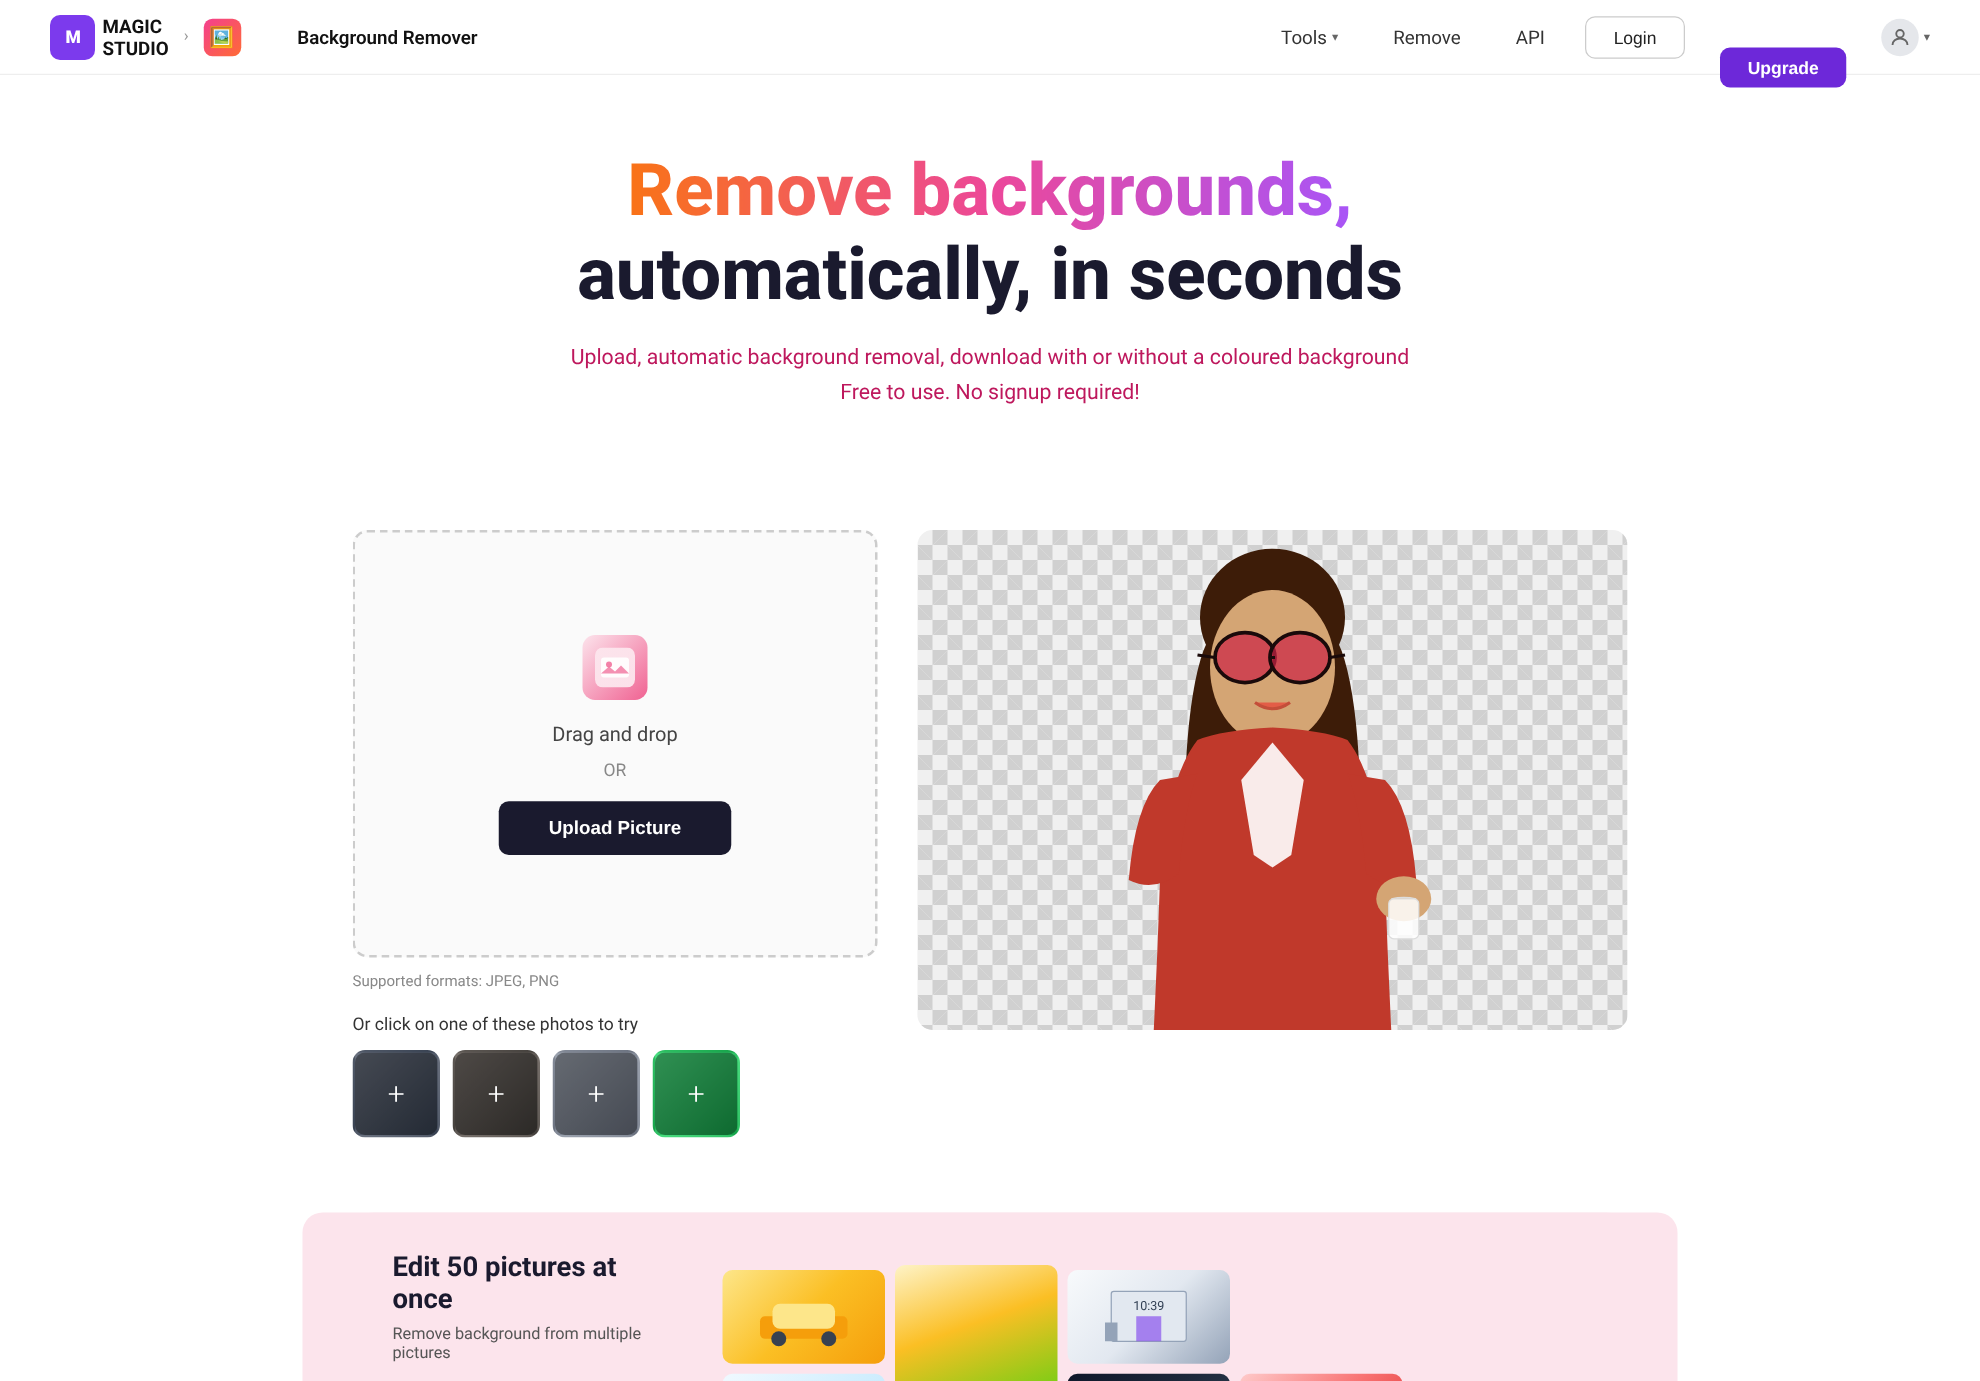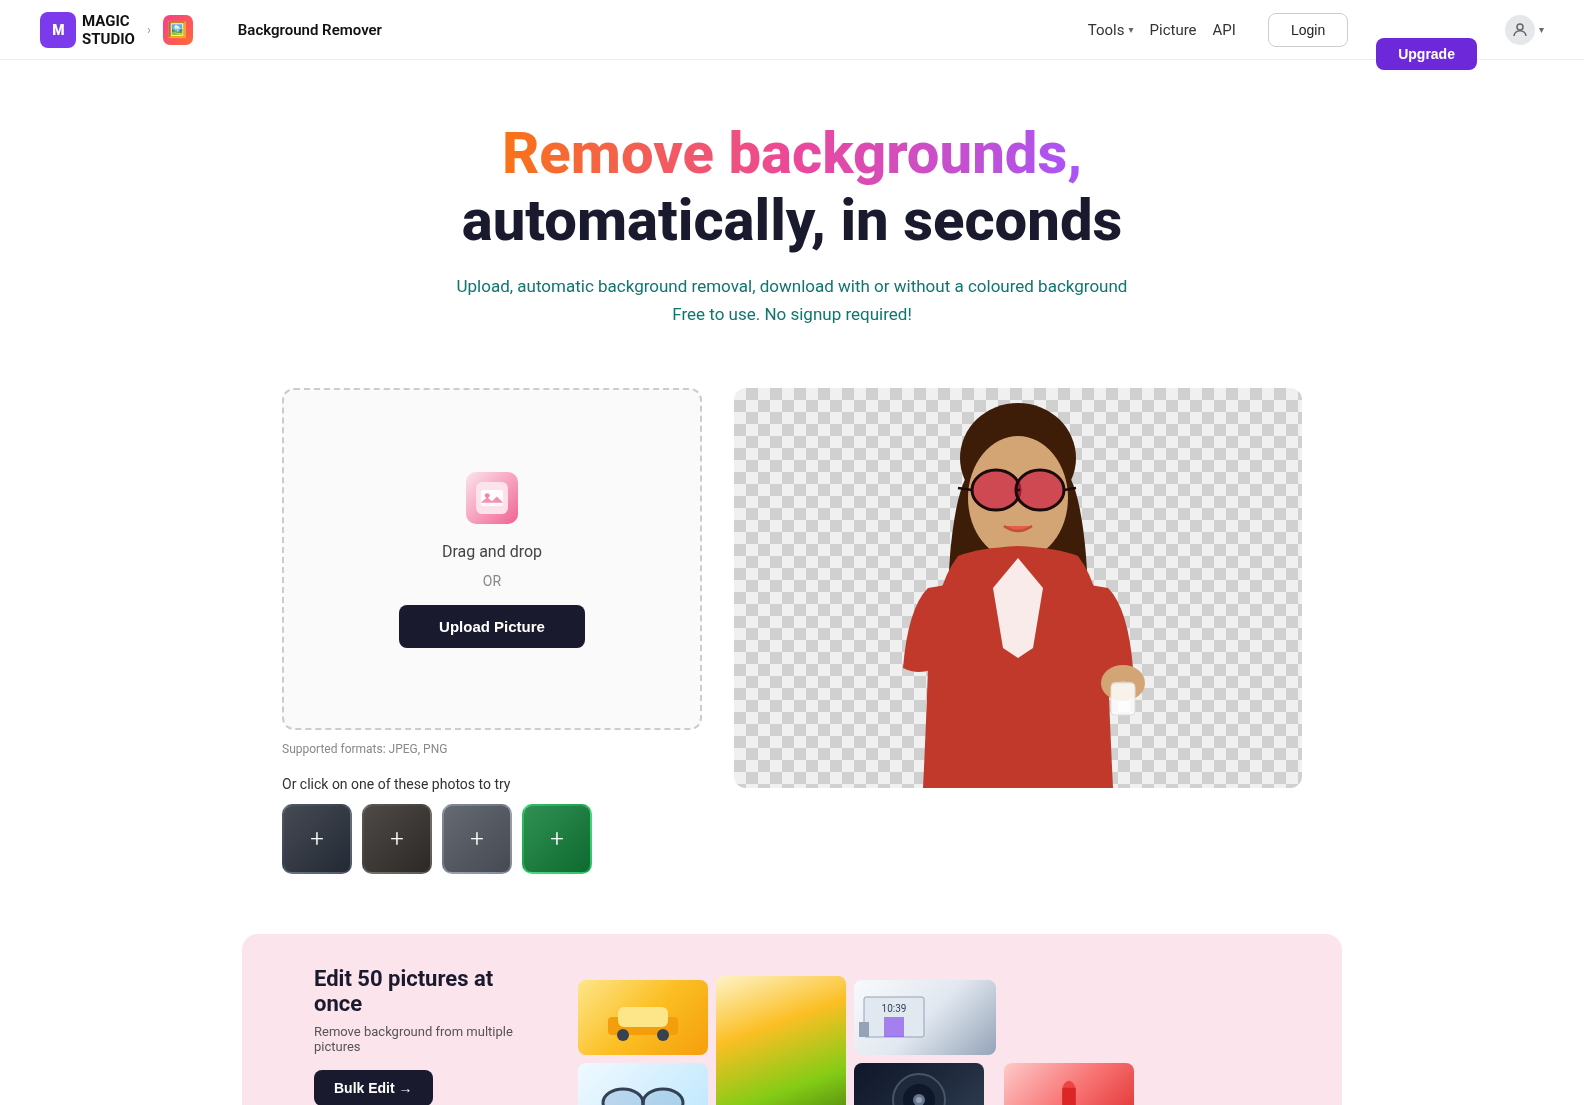--- a/index.html
+++ b/index.html
@@ -23,21 +23,21 @@
     }
     .logo-m { color: #fff; font-weight: 900; font-size: 14px; letter-spacing: -1px; }
     .breadcrumb-chevron { color: #999; font-size: 13px; margin: 0 4px; }
     .tool-icon-wrap {
       width: 30px; height: 30px; background: linear-gradient(135deg, #f43f8f, #ff6b35);
       border-radius: 7px; display: flex; align-items: center; justify-content: center;
     }
     .tool-icon-svg { font-size: 16px; }
     .tool-name { font-weight: 600; font-size: 15px; color: #111; padding-left: 37px; }
 
-    nav { display: flex; align-items: flex-end; gap: 16px; margin-left: auto; }
+    nav { display: flex; align-items: flex-end; gap: 44px; margin-left: auto; }
     .nav-link { font-size: 15px; color: #333; text-decoration: none; display: flex; align-items: center; gap: 4px; cursor: pointer; }
     .chevron-down { font-size: 10px; color: #666; }
 
     .header-actions { display: flex; align-items: center; gap: 28px; margin-left: 32px; }
     .btn-login {
       padding: 8px 22px; border: 1.5px solid #ccc; border-radius: 8px;
       background: #fff; font-size: 14px; font-weight: 500; cursor: pointer; color: #222;
     }
     .btn-upgrade {
       padding: 8px 22px; border: none; border-radius: 8px;
@@ -50,21 +50,21 @@
     }
 
     
     .hero { text-align: center; padding: 60px 40px 40px; }
     .hero-title { font-size: 58px; font-weight: 800; line-height: 1.15; margin-bottom: 20px; }
     .gradient-text {
       background: linear-gradient(90deg, #f97316, #ec4899, #a855f7);
       -webkit-background-clip: text; -webkit-text-fill-color: transparent; background-clip: text;
     }
     .hero-dark { color: #1a1a2e; }
-    .hero-subtitle { font-size: 17px; color: #0f766e; line-height: 1.6; margin-bottom: 20px; }
+    .hero-subtitle { font-size: 17px; color: #be185d; line-height: 1.6; margin-bottom: 56px; }
 
     
     .main-content {
       display: flex;
       gap: 32px;
       max-width: 1100px;
       margin: 0 auto;
       padding: 0 40px 40px;
       align-items: flex-start;
     }
@@ -229,21 +229,21 @@
     </div>
     <span class="tool-name">Background Remover</span>
   </div>
 
   <nav>
     <a class="nav-link">
       <span>Tools</span>
       <span class="chevron-down">▾</span>
     </a>
     <a class="nav-link">
-      <span>Picture</span>
+      <span>Remove</span>
     </a>
     <a class="nav-link">
       <span>API</span>
     </a>
   </nav>
 
   <div class="header-actions">
     <button class="btn-login">Login</button>
     <button class="btn-upgrade">Upgrade</button>
     <div class="user-avatar">
@@ -393,21 +393,21 @@
               <ellipse cx="65" cy="25" rx="20" ry="14" fill="rgba(100,150,200,0.3)" stroke="#334155" stroke-width="3"></ellipse>
               <line x1="45" y1="25" x2="45" y2="25" stroke="#334155" stroke-width="2"></line>
               <path d="M44 25 Q45 22 46 25" stroke="#334155" stroke-width="2" fill="none"></path>
             </svg>
         </div>
       </div>
       <div class="banner-img-col">
         <div class="img-sunflowers banner-img" style="width:130px;height:162px;background:linear-gradient(160deg,#fef3c7,#fbbf24,#84cc16,#3d6b0a);border-radius:8px;"></div>
       </div>
       <div class="banner-img-col">
-        <div class="img-office banner-img" style="width:142px;height:75px;background:linear-gradient(135deg,#f8fafc,#e2e8f0,#94a3b8);border-radius:8px;display:flex;align-items:center;justify-content:flex-start;">
+        <div class="img-office banner-img" style="width:130px;height:75px;background:linear-gradient(135deg,#f8fafc,#e2e8f0,#94a3b8);border-radius:8px;display:flex;align-items:center;justify-content:center;">
           <svg width="80" height="60" viewBox="0 0 80 60">
               <rect x="10" y="10" width="60" height="40" rx="2" fill="#e2e8f0" stroke="#94a3b8" stroke-width="1"></rect>
               <rect x="30" y="30" width="20" height="20" fill="#7c3aed" opacity="0.6"></rect>
               <rect x="5" y="35" width="10" height="15" fill="#94a3b8"></rect>
               <text x="40" y="25" font-size="10" fill="#334155" text-anchor="middle">10:39</text>
             </svg>
         </div>
         <div class="img-record banner-img" style="width:130px;height:75px;background:linear-gradient(135deg,#0f172a,#1e293b,#334155);border-radius:8px;display:flex;align-items:center;justify-content:center;">
           <svg width="60" height="60" viewBox="0 0 60 60">
               <circle cx="30" cy="30" r="26" fill="#1e293b" stroke="#475569" stroke-width="2"></circle>

